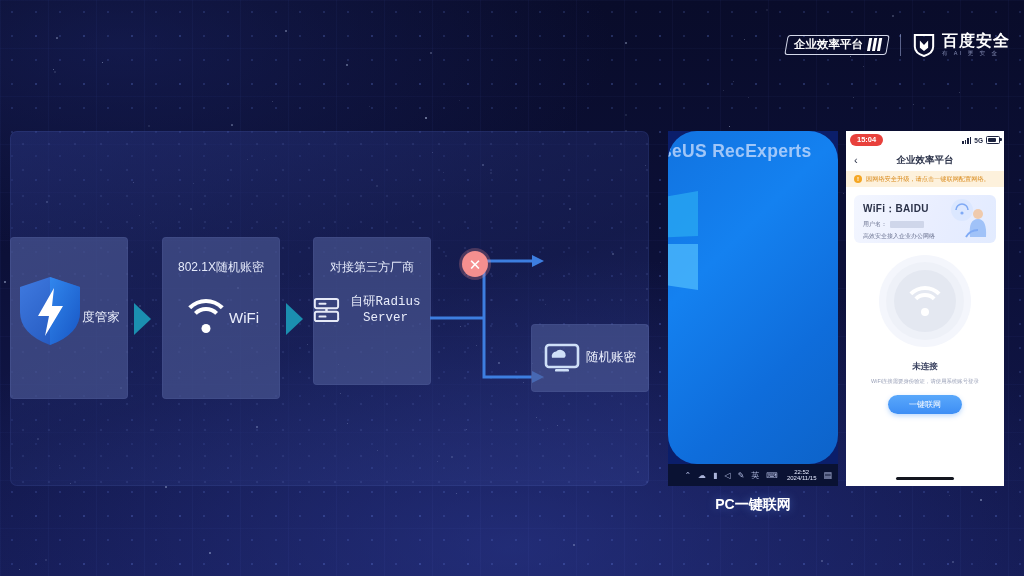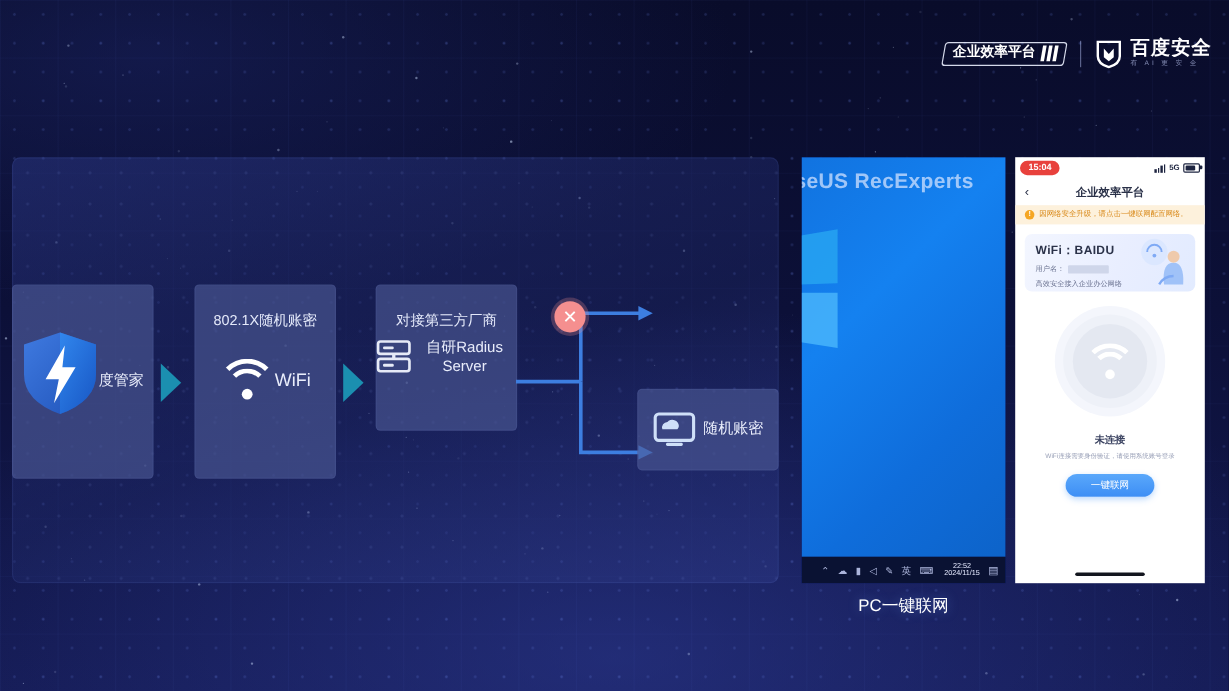--- a/index.html
+++ b/index.html
@@ -108,21 +108,21 @@
     box-shadow:0 0 0 3px rgba(245,143,143,.25);
   }
 
   
   .pc{
     position:absolute;left:668px;top:131px;width:170px;height:355px;
     background:#0b1e6a;overflow:hidden;
   }
   .pc .desk{position:absolute;left:0;right:0;top:0;bottom:22px;
     background:linear-gradient(135deg,#1173e0 0%,#1481f0 35%,#0f6ddb 70%,#0d63c9 100%);
-    overflow:hidden;}
+    overflow:hidden;border-radius:29px;}
   .pc .wm{
     position:absolute;left:-6px;top:10px;right:0;
     font-size:17.5px;font-weight:bold;color:rgba(215,228,255,.72);
     letter-spacing:.3px;white-space:nowrap;
   }
   .pc .winlogo{position:absolute;left:-22px;top:55px;width:112px;height:110px;opacity:.92;}
   .pc .taskbar{
     position:absolute;left:0;right:0;bottom:0;height:22px;background:#0a1233;
     display:flex;align-items:center;justify-content:flex-end;gap:7px;padding-right:6px;
   }
@@ -180,21 +180,21 @@
   .ph-btn{
     margin-top:10px;width:74px;height:19px;border-radius:10px;
     background:linear-gradient(180deg,#5aa8fb 0%,#3d8ef5 100%);
     color:#fff;font-size:8px;display:flex;align-items:center;justify-content:center;
     box-shadow:0 2px 5px rgba(61,142,245,.35);
   }
   .ph-home{position:absolute;bottom:6px;left:50%;transform:translateX(-50%);width:58px;height:3px;border-radius:2px;background:#13161f;}
 
   .caption{
     position:absolute;top:496px;text-align:center;color:#ffffff;
-    font-size:14px;font-weight:normal;text-shadow:0 0 10px rgba(110,160,255,.4);
+    font-size:14px;font-weight:bold;text-shadow:0 0 10px rgba(110,160,255,.4);
   }
 </style>
 </head>
 <body>
 
 <div id="stage">
 
   <div class="bg-base"></div>
   <div class="bg-grid"></div>
   <div class="bg-dots"></div>
@@ -371,21 +371,21 @@
       <div class="sublabel">802.1X随机账密</div>
       <div class="wifi-ico" style="margin-top:16px;margin-bottom:20px;">
         <i class="a"></i>
           <i class="b"></i>
           <span class="dot"></span>
       </div>
       <div class="cap" style="font-size:15px;">WiFi</div>
     </div>
     <div class="arrow-chev" style="left:276px;top:172px;border-top:16px solid transparent;border-bottom:16px solid transparent;border-left:17px solid #1b8fb0;"></div>
 
-    <div class="node" style="left:303px;top:106px;width:118px;height:122px;justify-content:center;">
+    <div class="node" style="left:303px;top:106px;width:118px;height:148px;justify-content:center;font-family:Liberation Mono, monospace;">
       <div class="sublabel">对接第三方厂商</div>
       <svg class="srv-ico" style="margin-top:14px;margin-bottom:16px;" viewBox="0 0 44 42">
         <rect x="3" y="3" width="38" height="15" rx="3" fill="none" stroke="#e6eaf7" stroke-width="3.2"></rect>
         <rect x="3" y="24" width="38" height="15" rx="3" fill="none" stroke="#e6eaf7" stroke-width="3.2"></rect>
         <rect x="9" y="9" width="13" height="3.4" rx="1.5" fill="#e6eaf7"></rect>
         <rect x="9" y="30" width="13" height="3.4" rx="1.5" fill="#e6eaf7"></rect>
         <rect x="20" y="18" width="4" height="6" fill="#e6eaf7"></rect>
       </svg>
       <div class="cap" style="padding:0 8px;">自研Radius Server</div>
     </div>

